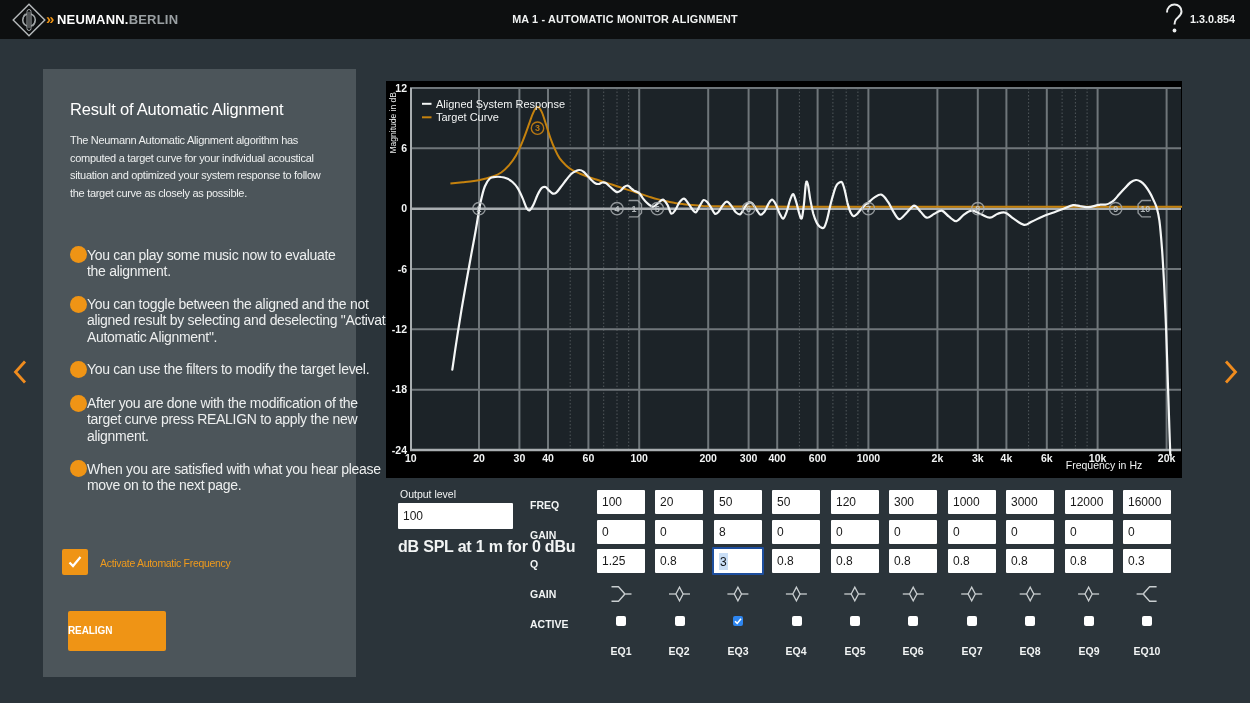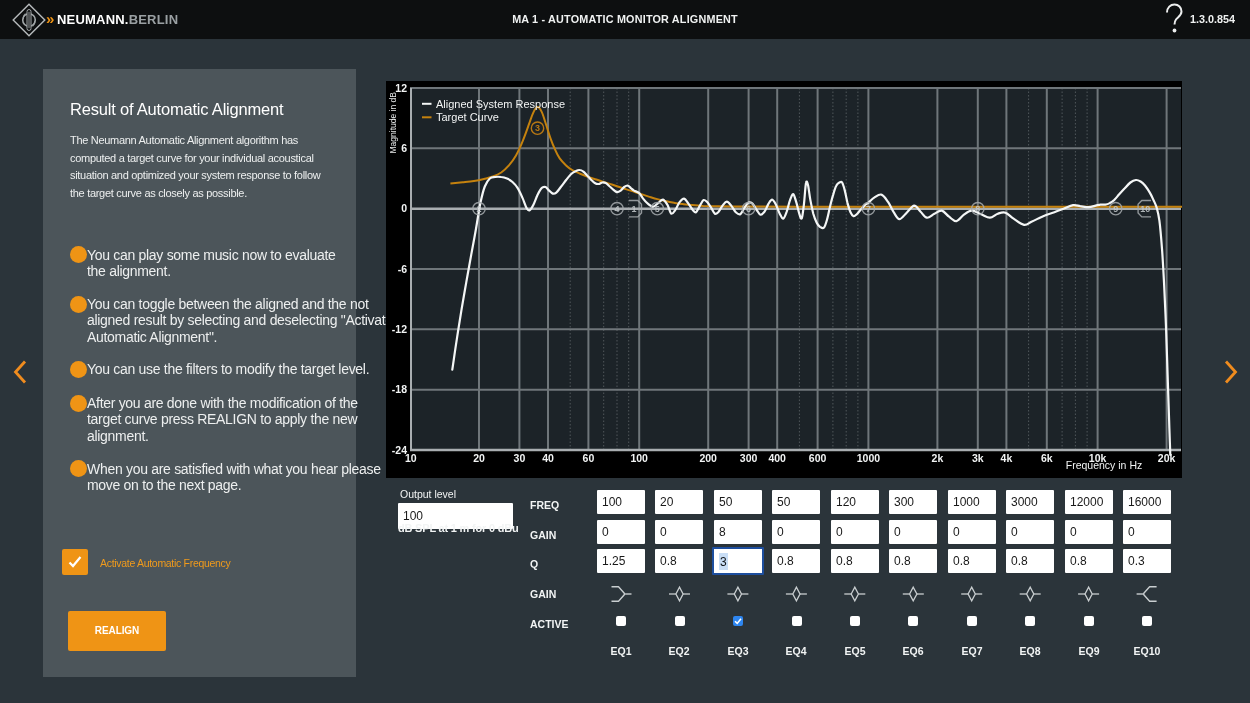--- a/index.html
+++ b/index.html
@@ -9,21 +9,21 @@
 #chev{position:absolute;left:46px;top:0;line-height:37px;font-size:15px;font-weight:bold;color:#ef9415}
 #title{position:absolute;left:0;top:0;width:1250px;text-align:center;line-height:39px;font-size:10.8px;font-weight:bold;letter-spacing:.2px;color:#f0f2f2}
 #ver{position:absolute;left:1190px;top:0;line-height:39px;font-size:10.8px;font-weight:bold;color:#f0f2f2}
 #panel{position:absolute;left:43px;top:69px;width:313px;height:608px;background:#4c555a}
 #panel h1{position:absolute;left:27px;top:31px;font-size:16.5px;letter-spacing:-0.2px;font-weight:normal;color:#fff}
 #panel .para{position:absolute;left:27px;top:63px;width:300px;font-size:11px;letter-spacing:-0.3px;line-height:17.5px;color:#edefef;white-space:nowrap}
 .bullet{position:absolute;left:27px;width:17px;height:17px;border-radius:50%;background:#ef9415}
 .btext{position:absolute;left:44px;width:250px;font-size:14px;letter-spacing:-0.3px;line-height:16.4px;color:#edefef;white-space:nowrap}
 #ckb{position:absolute;left:19px;top:480px;width:26px;height:26px;background:#ef9415;border-radius:2px;text-align:center}
 #cklab{position:absolute;left:57px;top:488px;font-size:10.5px;letter-spacing:-0.3px;color:#f09b1c}
-#realign{position:absolute;left:25px;top:542px;width:98px;height:40px;background:#ef9415;border-radius:2px;color:#fff;font-size:10px;font-weight:bold;letter-spacing:-0.1px;text-align:center;line-height:40px}
+#realign{position:absolute;left:25px;top:542px;width:98px;height:40px;background:#ef9415;border-radius:2px;color:#fff;font-size:10px;font-weight:bold;letter-spacing:-0.1px;text-align:left;line-height:40px}
 .navchev{position:absolute;top:359px}
 .ctl{position:absolute;color:#f2f4f4;font-size:10.5px;font-weight:bold}
 .box{position:absolute;width:48px;height:24px;background:#fff;border-radius:1px;font-size:12px;color:#191919;line-height:24px;padding-left:5px}
 .qsel{width:52px;height:28px;border:2px solid #1d4e9e;line-height:24px}
 .sel{background:#c9def6;color:#101418;padding:1.5px 1px}
 .cb{position:absolute;width:9.5px;height:9.5px;background:#fff;border-radius:2px}
 .cb.on{background:#2e86f0}
 .cb.on svg{display:block;margin:0 auto}
 .eqlab{position:absolute;top:645px;width:50px;text-align:center;color:#f2f4f4;font-size:10.5px;font-weight:bold}
 </style></head>
@@ -182,21 +182,21 @@
       <text x="759.2" y="130.7" text-anchor="middle" font-size="9" font-weight="bold" fill="#c6cbce">10</text>
     </g>
 <line x1="36" y1="22.8" x2="45.5" y2="22.8" stroke="#f4f6f6" stroke-width="2"></line>
 <text x="50" y="26.6" font-size="11" fill="#f2f4f4">Aligned System Response</text>
 <line x1="36" y1="36.3" x2="45.5" y2="36.3" stroke="#c5820e" stroke-width="2"></line>
 <text x="50" y="40.1" font-size="11" fill="#f2f4f4">Target Curve</text>
 </svg>
 
 <div class="ctl" style="left:400px;top:488px;font-weight:normal">Output level</div>
 <div class="box" style="left:398px;top:503px;width:115px;height:26px;line-height:26px">100</div>
-<div class="ctl" style="left:398px;top:522px;font-size:11px;letter-spacing:-0.2px">dB SPL at 1 m for 0 dBu</div>
+<div class="ctl" style="left:398px;top:538px;font-size:16px;letter-spacing:-0.2px">dB SPL at 1 m for 0 dBu</div>
 <div class="ctl" style="left:530px;top:499px">FREQ</div>
 <div class="ctl" style="left:530px;top:528.5px">GAIN</div>
 <div class="ctl" style="left:530px;top:558px">Q</div>
 <div class="ctl" style="left:530px;top:588px">GAIN</div>
 <div class="ctl" style="left:530px;top:618px">ACTIVE</div>
 <div class="box" style="left:597px;top:490px">100</div>
 <div class="box" style="left:655px;top:490px">20</div>
 <div class="box" style="left:714px;top:490px">50</div>
 <div class="box" style="left:772px;top:490px">50</div>
 <div class="box" style="left:831px;top:490px">120</div>

